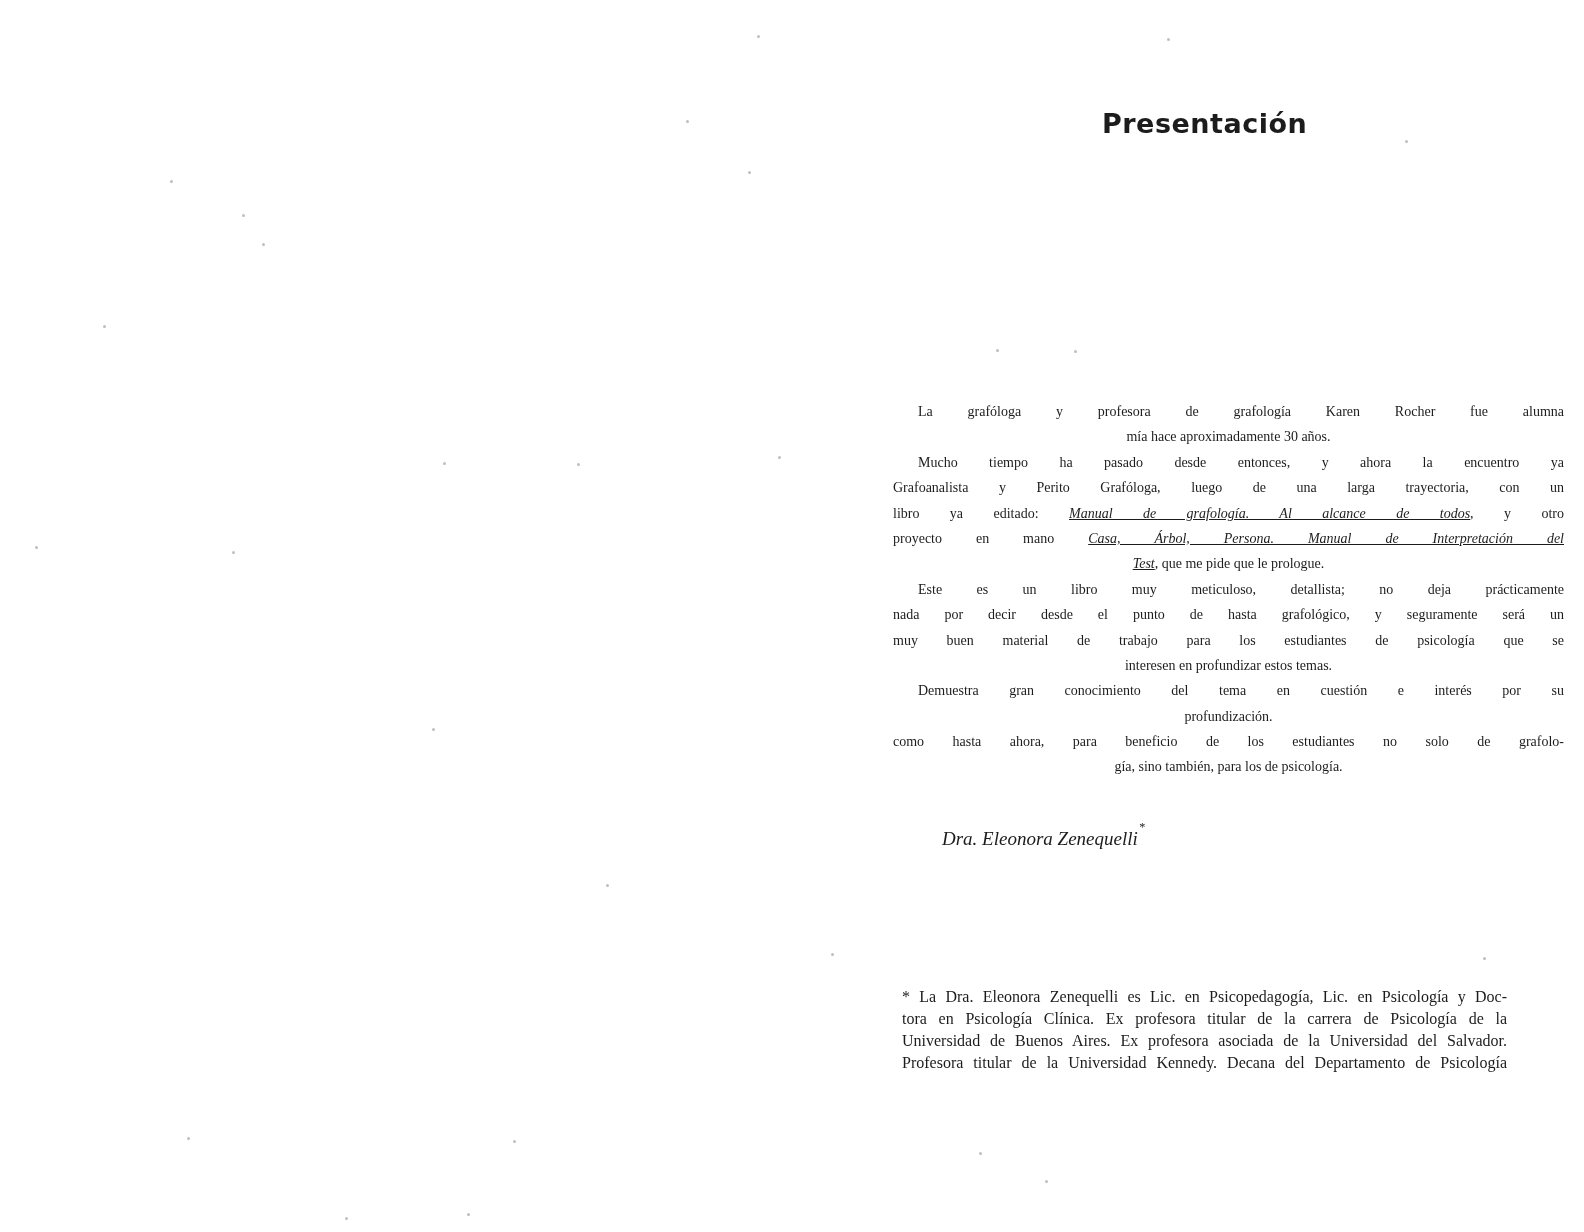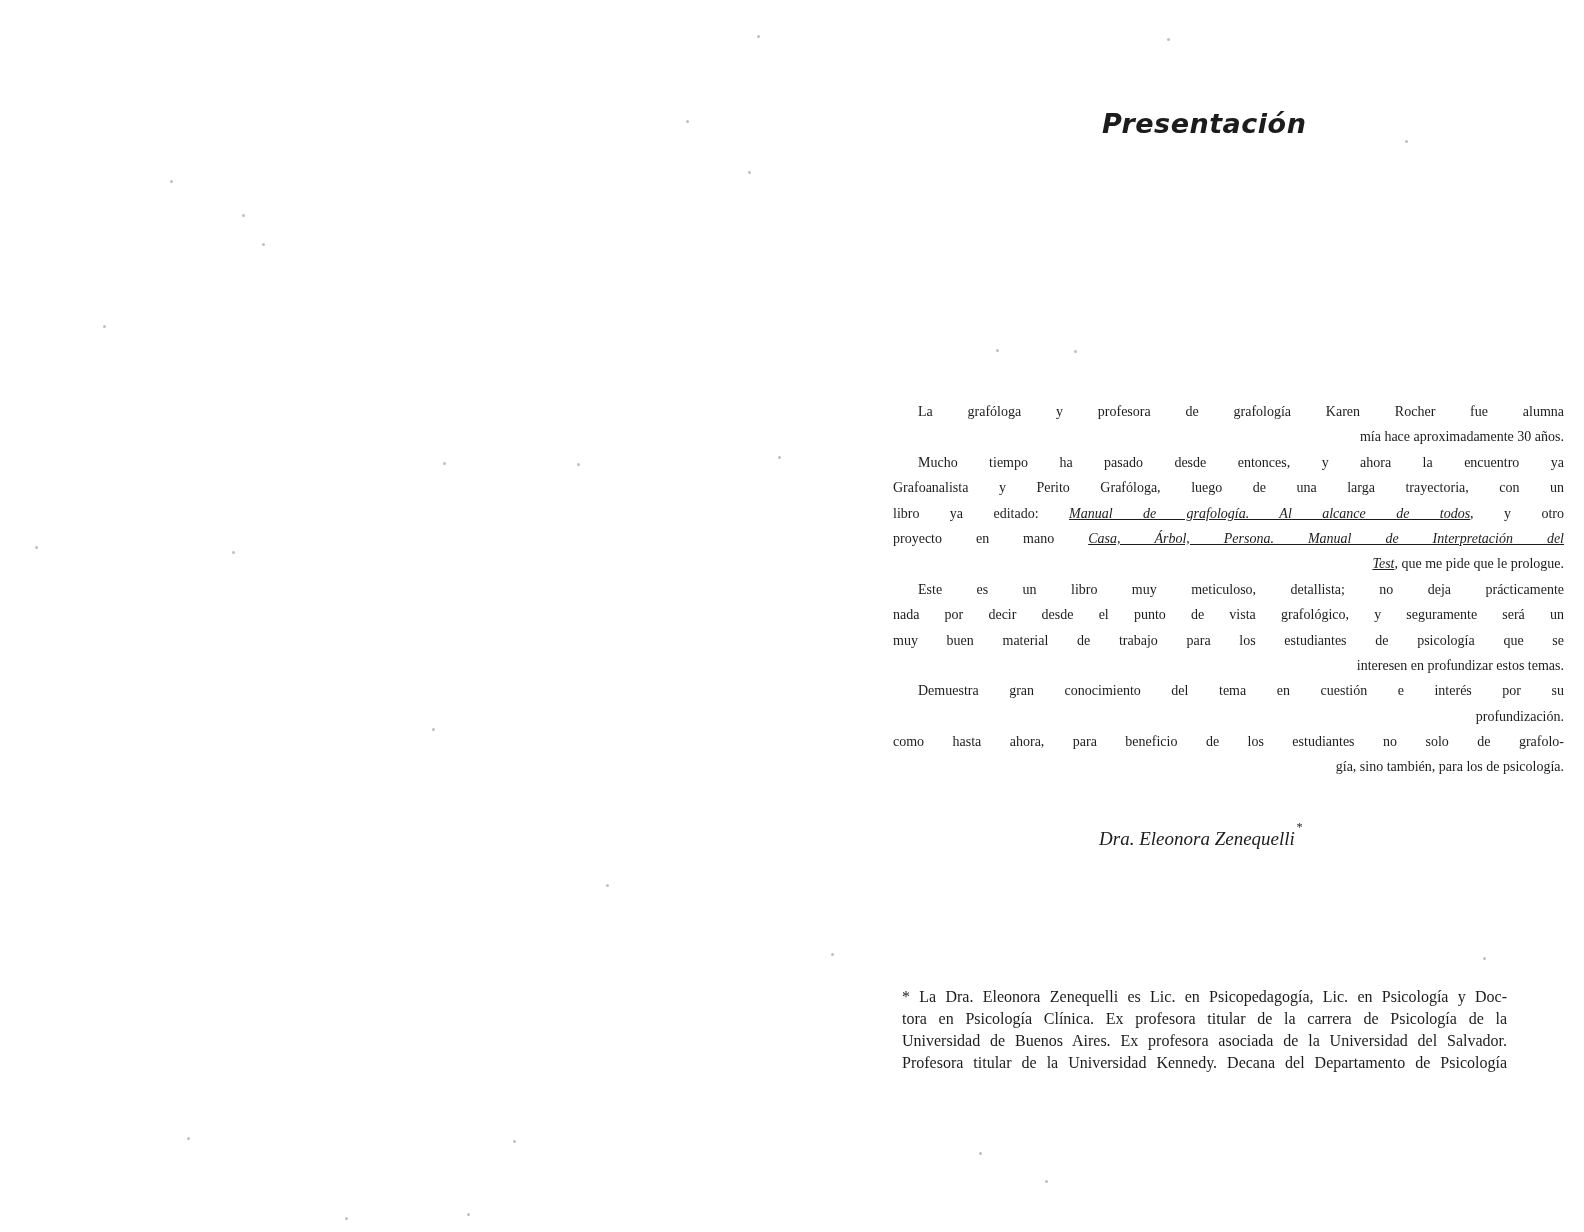--- a/index.html
+++ b/index.html
@@ -21,51 +21,50 @@
   .page-title {
     position: absolute;
     left: 1102px;
     top: 108px;
     margin: 0;
     font-family: "DejaVu Sans", sans-serif;
     font-weight: 700;
     font-size: 27px;
     line-height: 32px;
     letter-spacing: 0.5px;
-    font-style: italic;
   }
   
   .body-col {
     position: absolute;
     left: 893px;
     top: 399px;
     width: 671px;
     font-size: 14px;
     line-height: 25.4px;
   }
   .line {
     height: 25.4px;
-    text-align: right;
+    text-align: center;
     white-space: normal;
   }
   .line.just {
     text-align: justify;
     text-align-last: justify;
   }
   .line.indent {
     text-indent: 25px;
   }
   .it { font-style: italic; text-decoration: underline; }
   
   .signature {
     position: absolute;
-    left: 893px;
+    left: 942px;
     top: 820px;
     width: 614px;
-    text-align: center;
+    text-align: left;
     font-style: italic;
     font-size: 19px;
     line-height: 28px;
   }
   .sig-marker {
     font-size: 12px;
     position: relative;
     top: -7px;
     left: 1px;
     font-style: italic;
@@ -105,21 +104,21 @@
 
   <div class="body-col" id="body-col">
       <div class="line just indent"><span>La grafóloga y profesora de grafología Karen Rocher fue alumna</span></div>
       <div class="line"><span>mía hace aproximadamente 30 años.</span></div>
       <div class="line just indent"><span>Mucho tiempo ha pasado desde entonces, y ahora la encuentro ya</span></div>
       <div class="line just"><span>Grafoanalista y Perito Grafóloga, luego de una larga trayectoria, con un</span></div>
       <div class="line just"><span>libro ya editado: </span><span class="it">Manual de grafología. Al alcance de todos</span><span>, y otro</span></div>
       <div class="line just"><span>proyecto en mano </span><span class="it">Casa, Árbol, Persona. Manual de Interpretación del</span></div>
       <div class="line"><span class="it">Test</span><span>, que me pide que le prologue.</span></div>
       <div class="line just indent"><span>Este es un libro muy meticuloso, detallista; no deja prácticamente</span></div>
-      <div class="line just"><span>nada por decir desde el punto de vista grafológico, y seguramente será un</span></div>
+      <div class="line just"><span>nada por decir desde el punto de hasta grafológico, y seguramente será un</span></div>
       <div class="line just"><span>muy buen material de trabajo para los estudiantes de psicología que se</span></div>
       <div class="line"><span>interesen en profundizar estos temas.</span></div>
       <div class="line just indent"><span>Demuestra gran conocimiento del tema en cuestión e interés por su</span></div>
       <div class="line"><span>profundización.</span></div>
       <div class="line just"><span>como hasta ahora, para beneficio de los estudiantes no solo de grafolo-</span></div>
       <div class="line"><span>gía, sino también, para los de psicología.</span></div>
     </div>
 
   <div class="signature">
     <span>Dra. Eleonora Zenequelli</span><sup class="sig-marker">*</sup>

